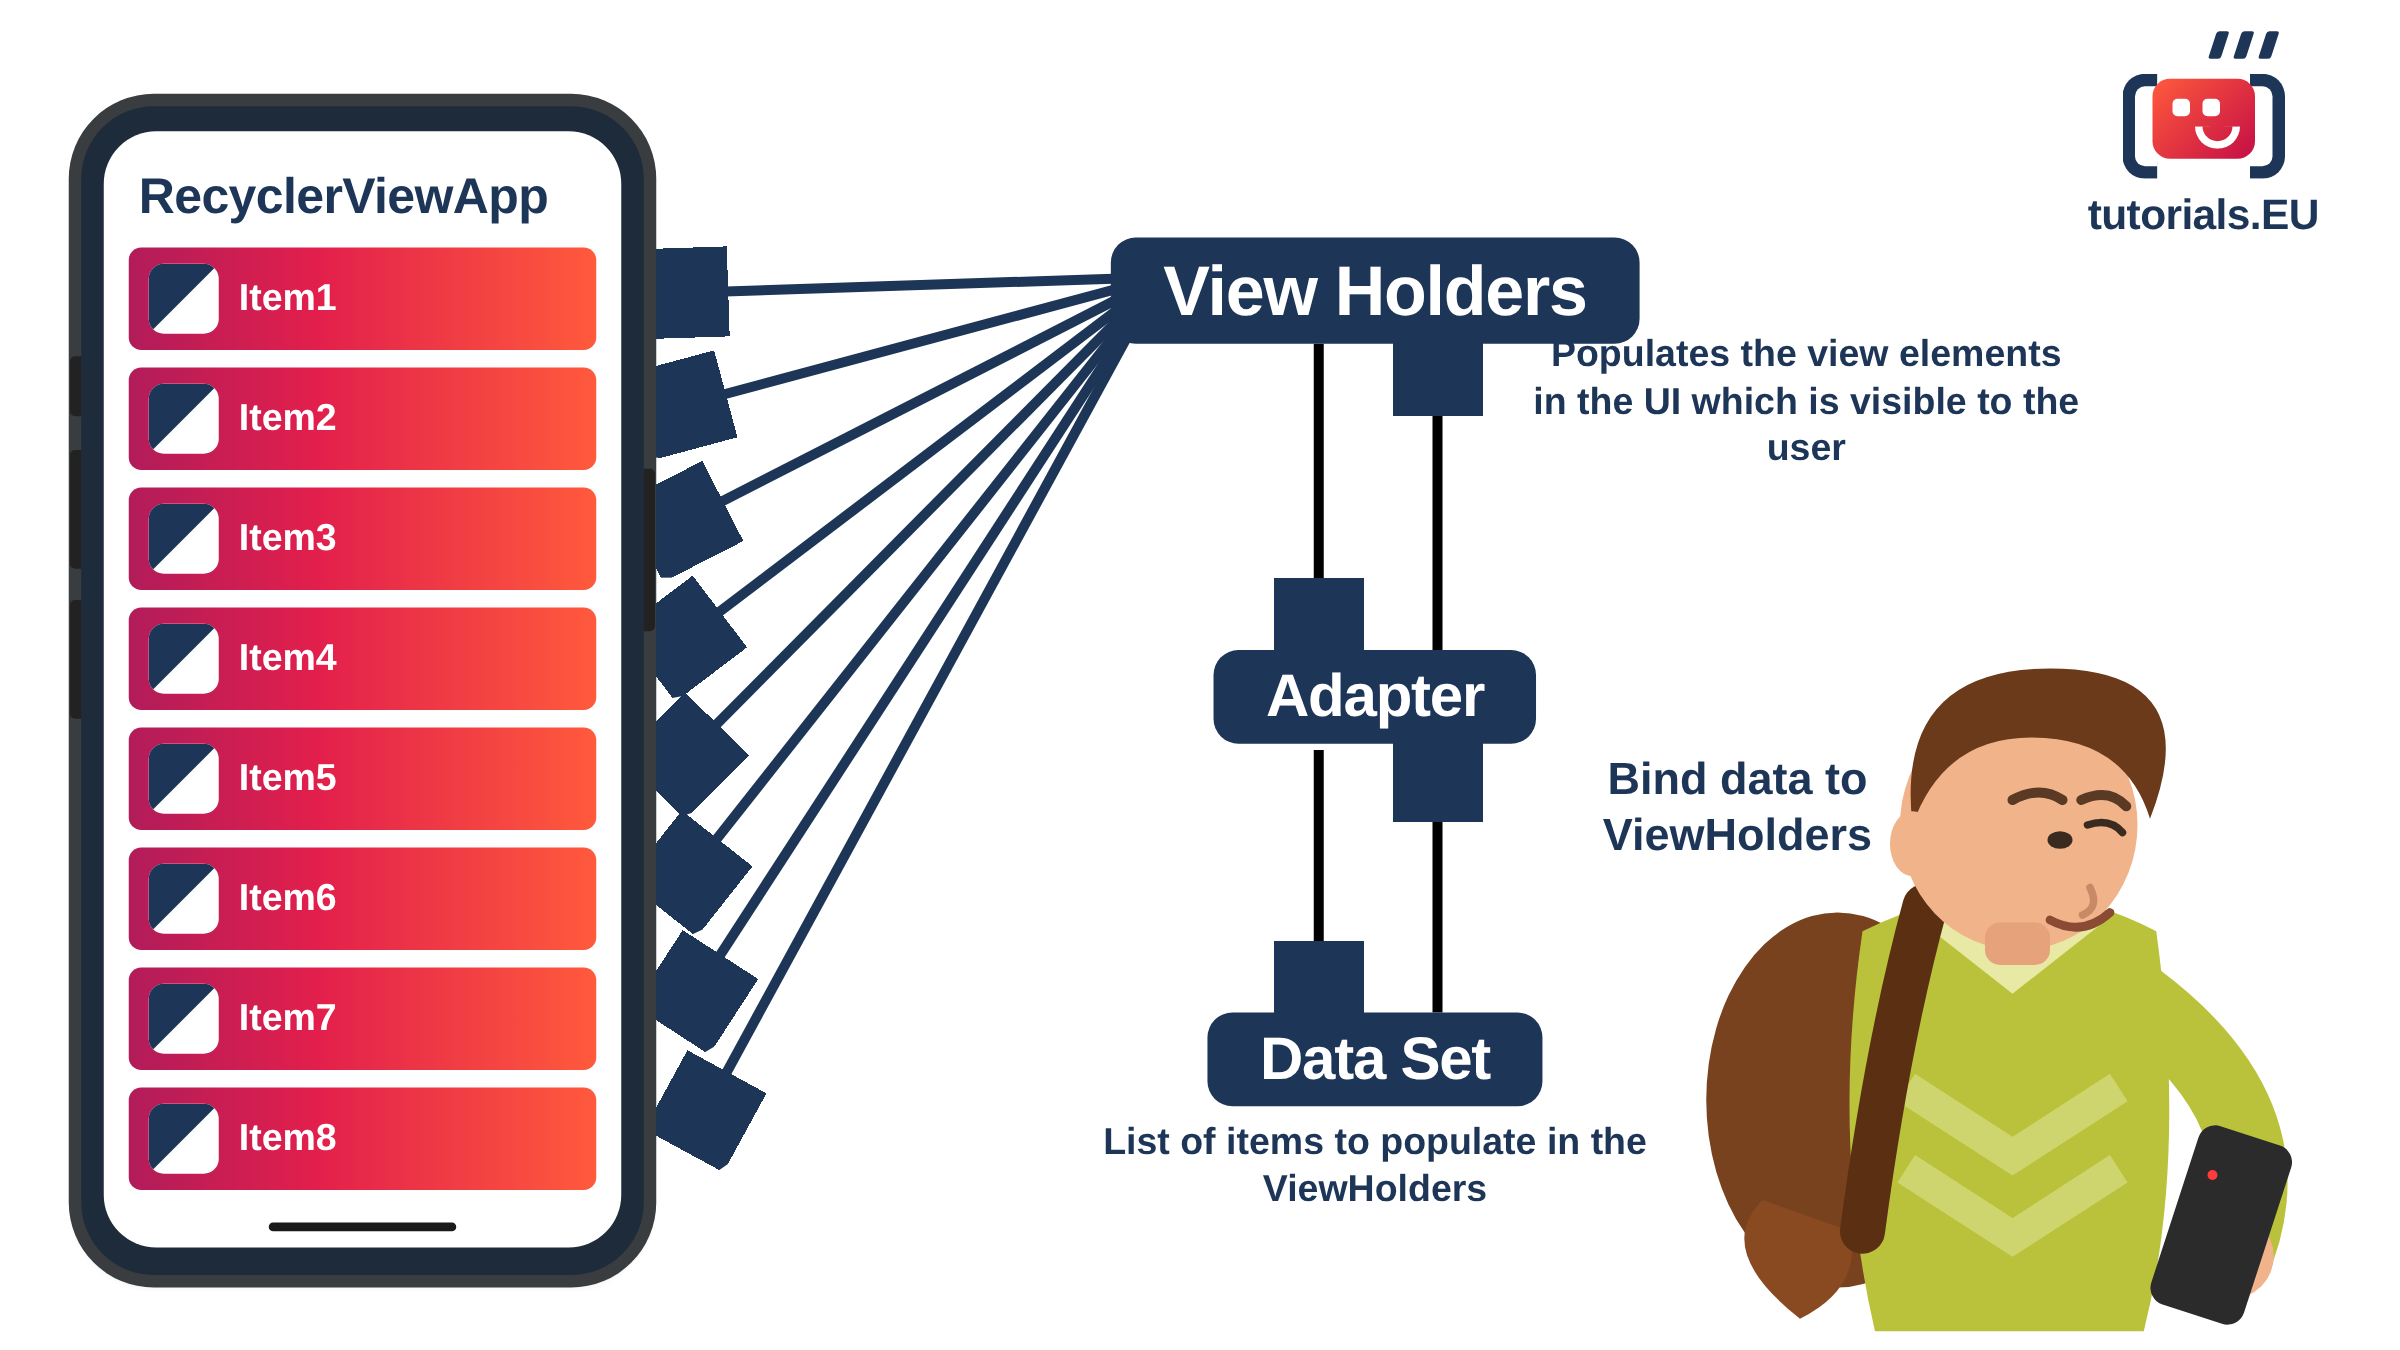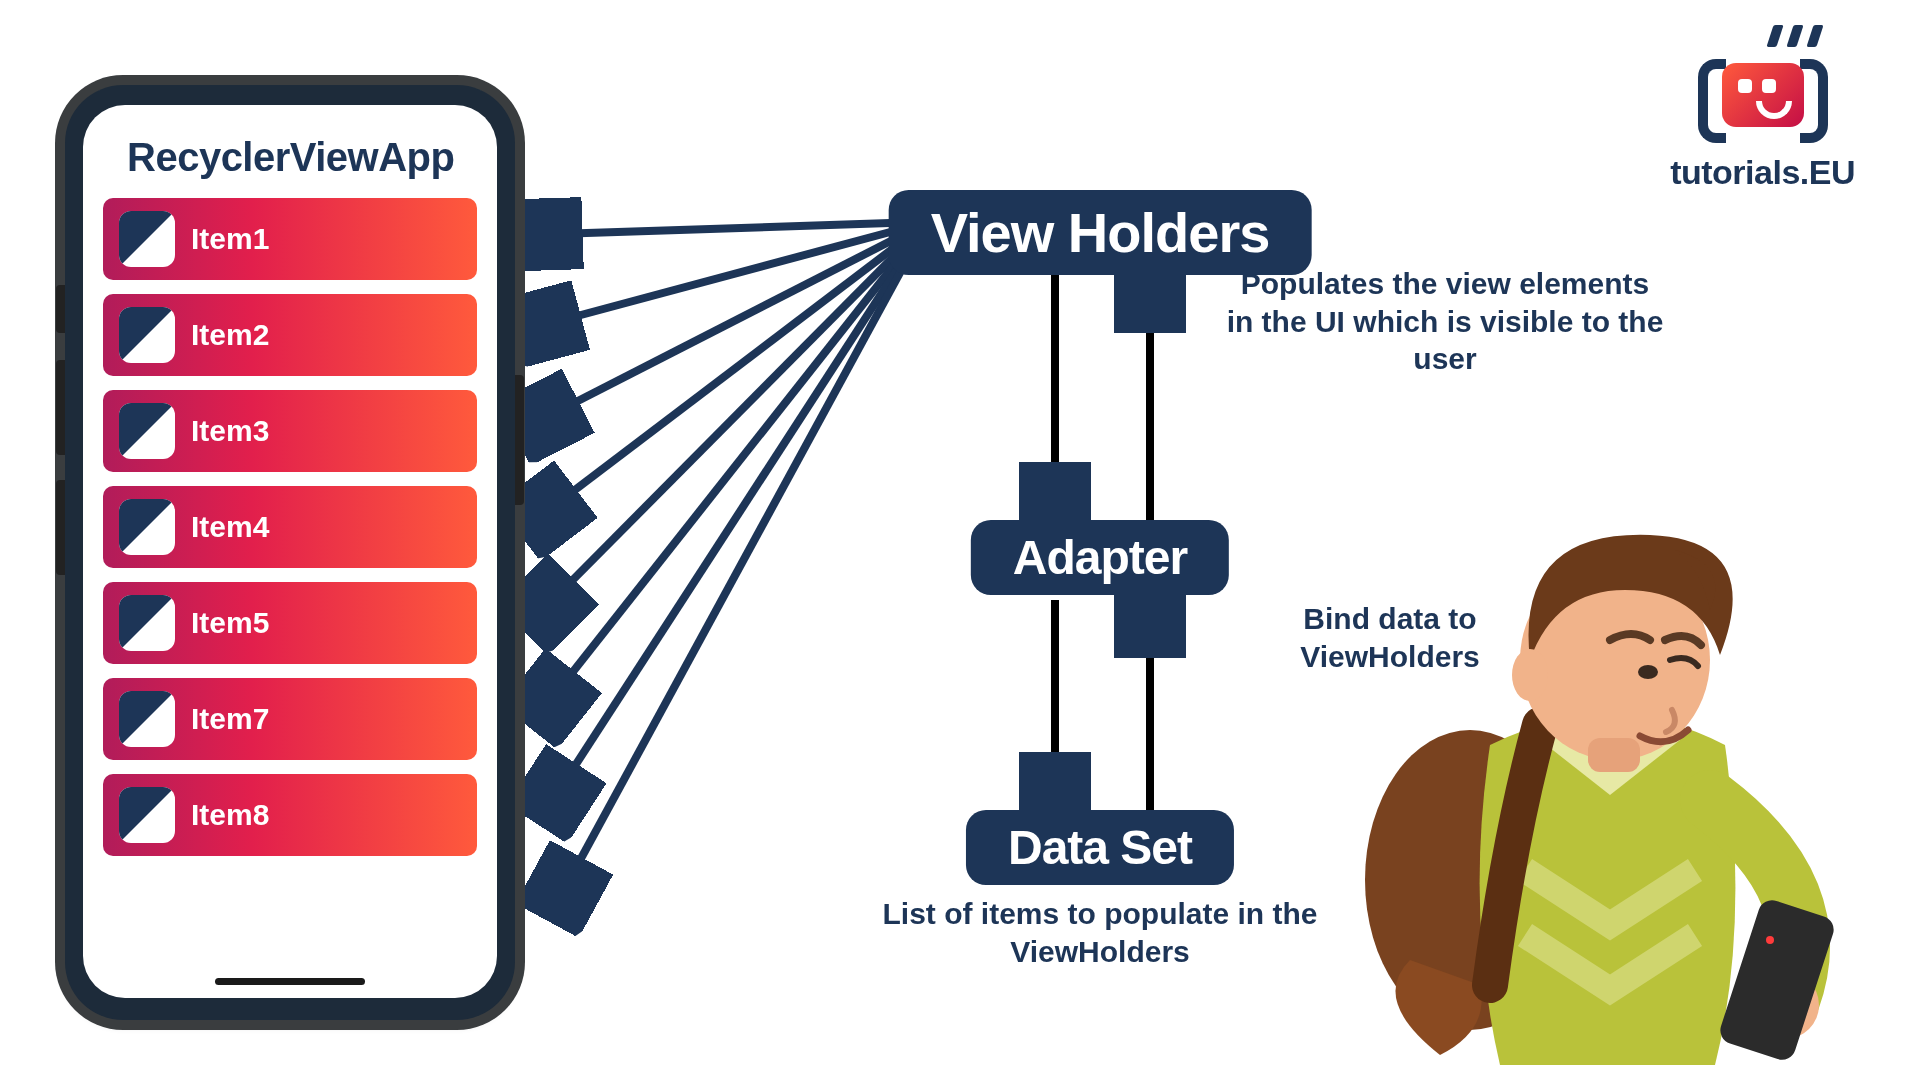--- a/index.html
+++ b/index.html
@@ -32,21 +32,21 @@
     background: #ffffff;
     border-radius: 42px;
     padding: 30px 20px 20px 20px;
     display: flex;
     flex-direction: column;
   }
   .phone-title {
     color: #1d3557;
     font-weight: 800;
     font-size: 40px;
-    margin: 0 0 18px 24px;
+    margin: 0 0 18px 8px;
     letter-spacing: -.5px;
   }
   .phone-list {
     display: flex;
     flex-direction: column;
     gap: 14px;
     justify-content: flex-end;
   }
   .phone-item {
     height: 82px;
@@ -113,21 +113,21 @@
   #box-ds { top: 810px; font-size: 48px; left: 1100px; }
 
   .flow-text {
     position: absolute;
     color: #1d3557;
     font-weight: 700;
     text-align: center;
     line-height: 1.25;
   }
   #txt-vh { left: 1225px; top: 265px; width: 440px; font-size: 30px; }
-  #txt-ad { left: 1225px; top: 600px; width: 330px; font-size: 30px; }
+  #txt-ad { left: 1225px; top: 600px; width: 330px; font-size: 36px; }
   #txt-ds { left: 840px;  top: 895px; width: 520px; font-size: 30px; }
 
   
   #arrows {
     position: absolute;
     left: 0;
     top: 0;
     width: 1920px;
     height: 1080px;
     pointer-events: none;
@@ -267,20 +267,24 @@
         <div class="icon"></div>
         <div class="label">Item3</div>
       </div>
       <div class="phone-item">
         <div class="icon"></div>
         <div class="label">Item4</div>
       </div>
       <div class="phone-item">
         <div class="icon"></div>
         <div class="label">Item5</div>
+      </div>
+      <div class="phone-item">
+        <div class="icon"></div>
+        <div class="label">Item6</div>
       </div>
       <div class="phone-item">
         <div class="icon"></div>
         <div class="label">Item7</div>
       </div>
       <div class="phone-item">
         <div class="icon"></div>
         <div class="label">Item8</div>
       </div>
     </div>

